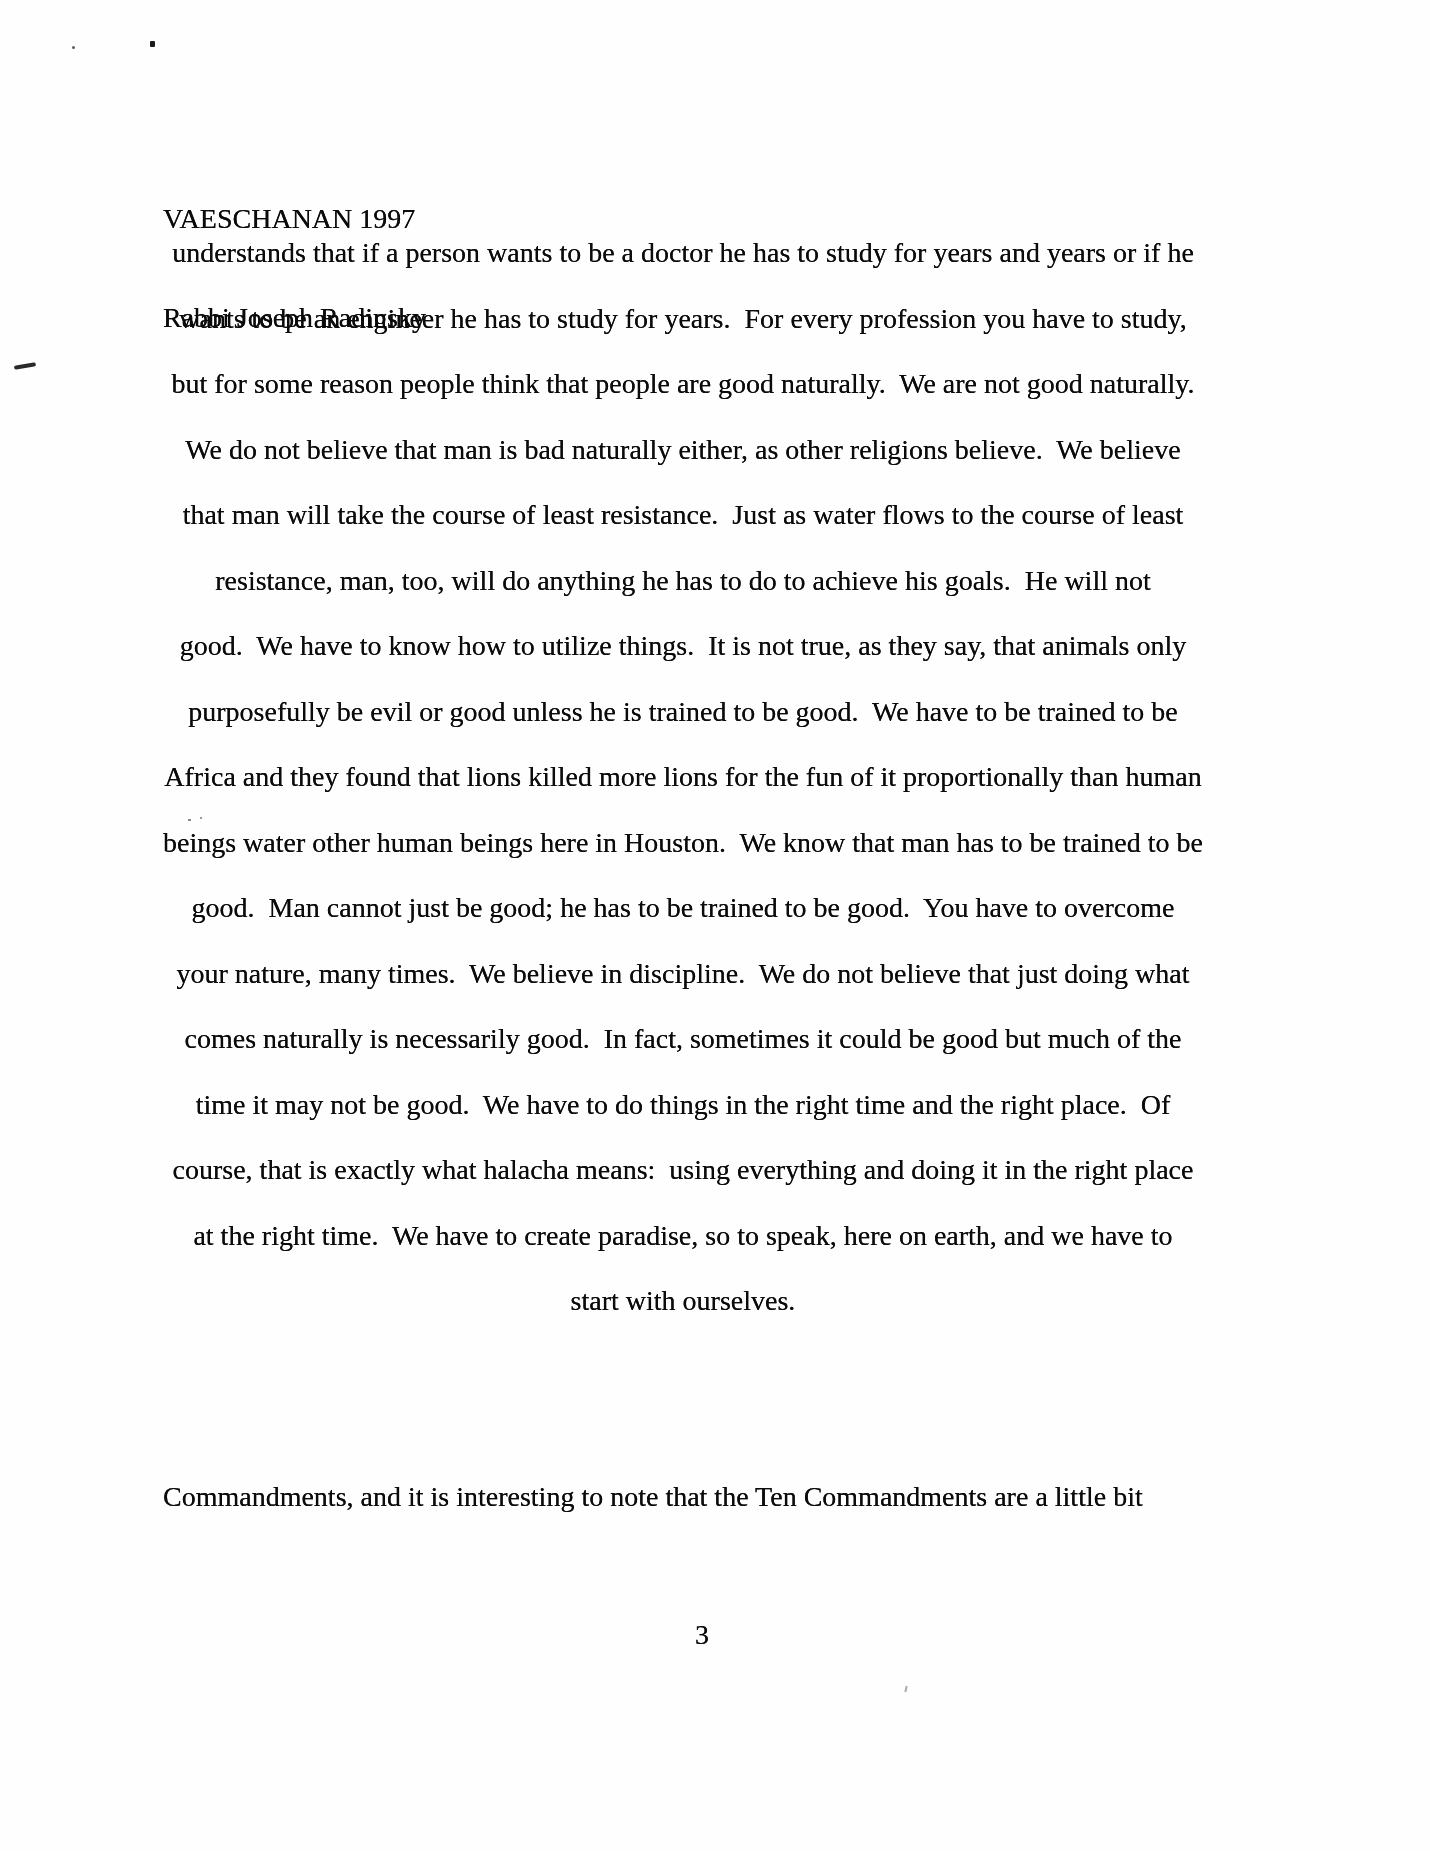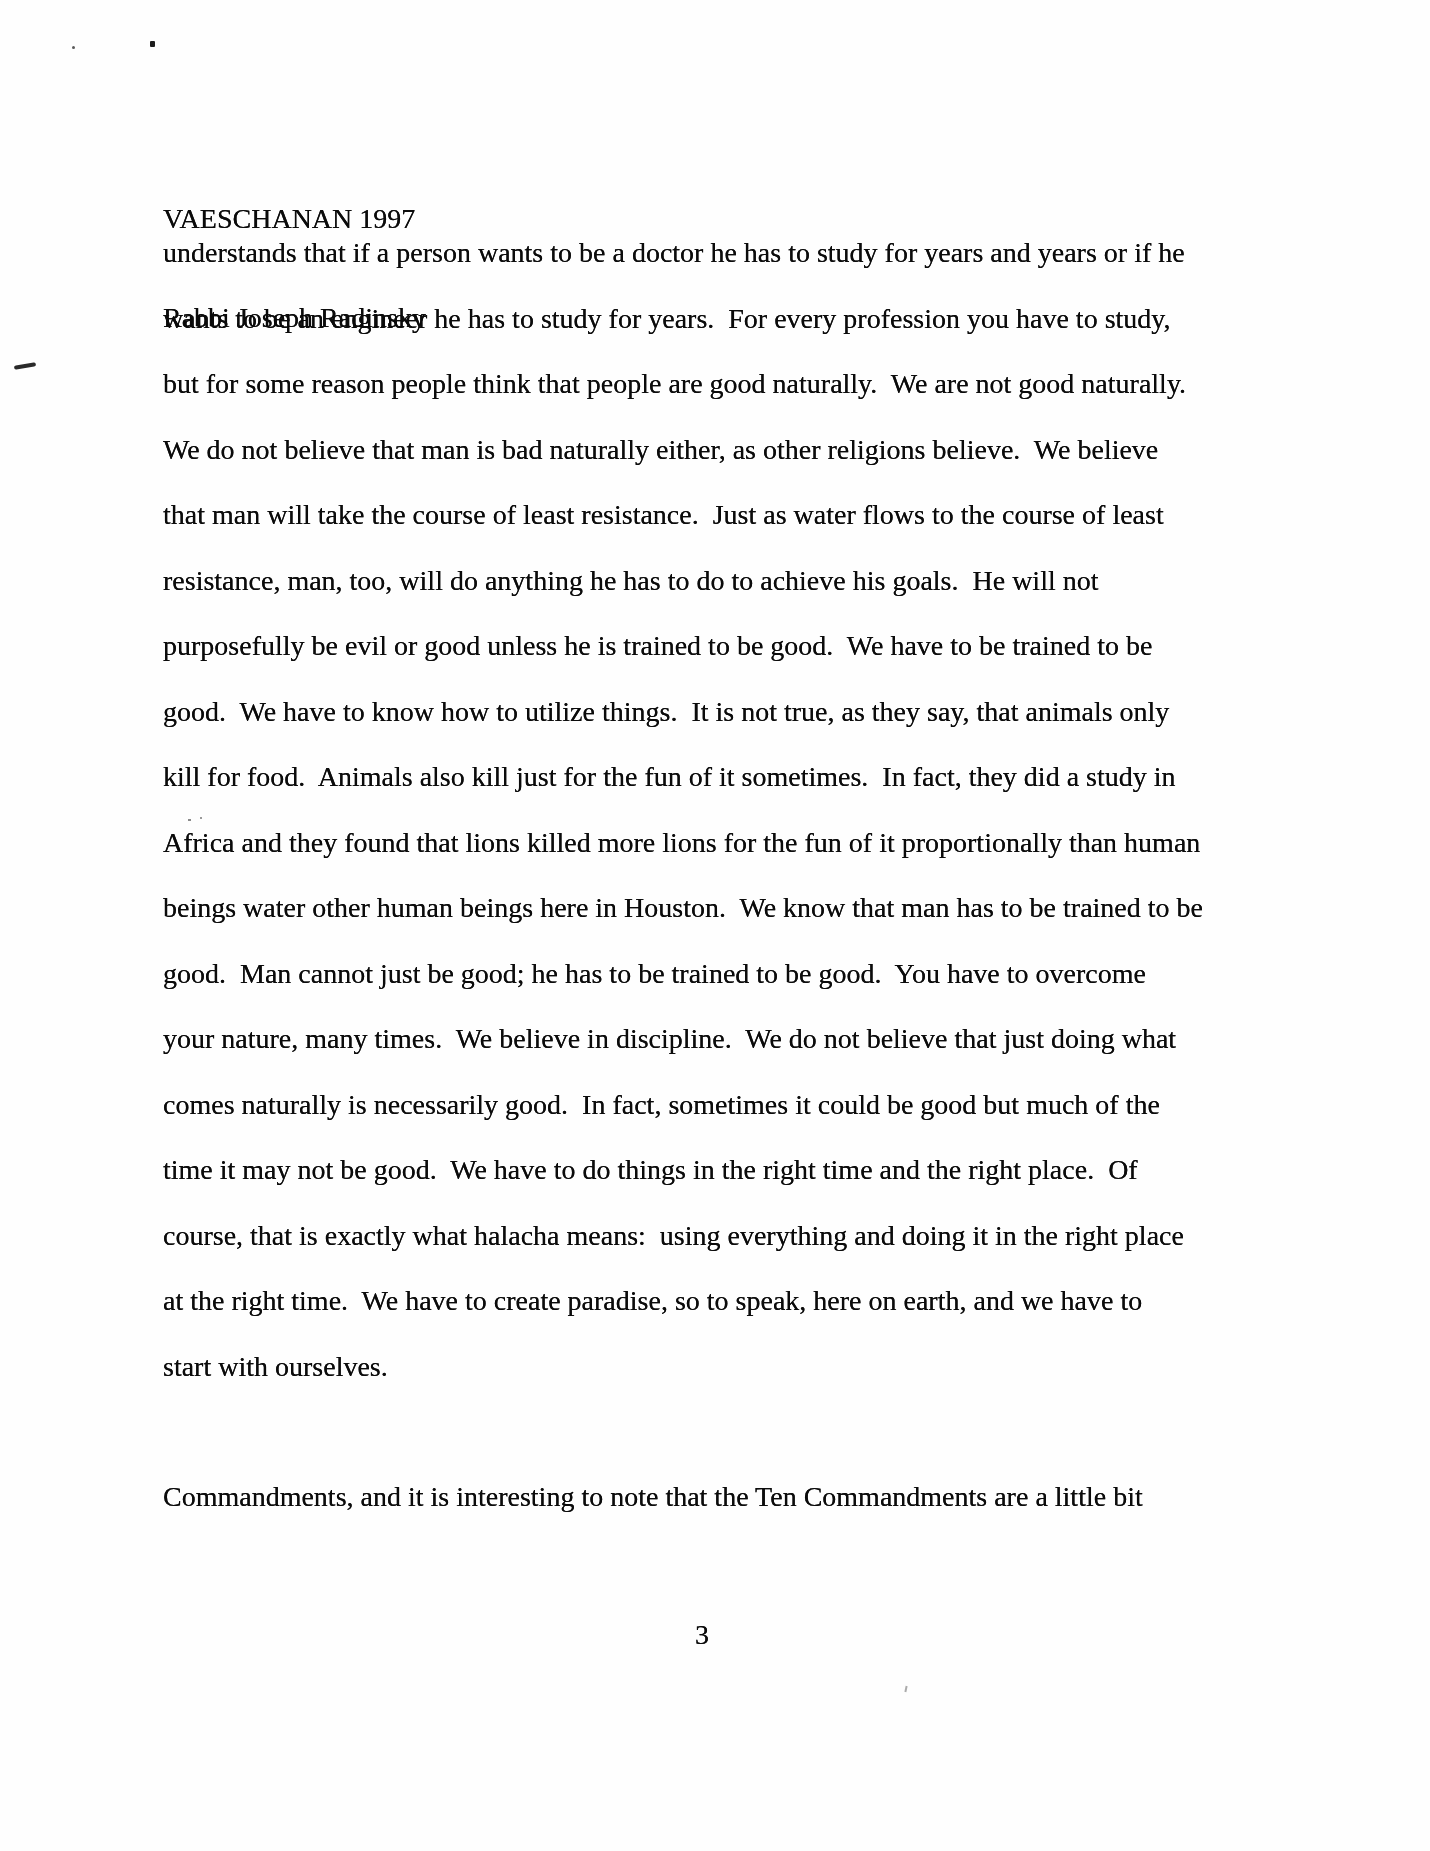--- a/index.html
+++ b/index.html
@@ -29,20 +29,21 @@
     line-height: 33px;
     white-space: pre;
     text-shadow: 0 0 0.6px rgba(0,0,0,0.85);
   }
   .para {
     position: absolute;
     left: 163px;
     font-size: 28px;
     line-height: 65.5px;
     text-shadow: 0 0 0.6px rgba(0,0,0,0.85);
+    text-align: center;
   }
   .para-1 { top: 220px; }
   .para-2 { top: 1464px; }
   .line { white-space: pre; }
   .page-number {
     position: absolute;
     left: 163px;
     top: 1619px;
     width: 1078px;
     text-align: center;
@@ -77,23 +78,22 @@
     <div class="line">Rabbi Joseph Radinsky</div>
   </div>
 
   <div class="para para-1">
     <div class="line">understands that if a person wants to be a doctor he has to study for years and years or if he</div>
     <div class="line">wants to be an engineer he has to study for years.  For every profession you have to study,</div>
     <div class="line">but for some reason people think that people are good naturally.  We are not good naturally.</div>
     <div class="line">We do not believe that man is bad naturally either, as other religions believe.  We believe</div>
     <div class="line">that man will take the course of least resistance.  Just as water flows to the course of least</div>
     <div class="line">resistance, man, too, will do anything he has to do to achieve his goals.  He will not</div>
+    <div class="line">good.  We have to know how to utilize things.  It is not true, as they say, that animals only</div>
     <div class="line">purposefully be evil or good unless he is trained to be good.  We have to be trained to be</div>
-    <div class="line">good.  We have to know how to utilize things.  It is not true, as they say, that animals only</div>
-    <div class="line">kill for food.  Animals also kill just for the fun of it sometimes.  In fact, they did a study in</div>
     <div class="line">Africa and they found that lions killed more lions for the fun of it proportionally than human</div>
     <div class="line">beings water other human beings here in Houston.  We know that man has to be trained to be</div>
     <div class="line">good.  Man cannot just be good; he has to be trained to be good.  You have to overcome</div>
     <div class="line">your nature, many times.  We believe in discipline.  We do not believe that just doing what</div>
     <div class="line">comes naturally is necessarily good.  In fact, sometimes it could be good but much of the</div>
     <div class="line">time it may not be good.  We have to do things in the right time and the right place.  Of</div>
     <div class="line">course, that is exactly what halacha means:  using everything and doing it in the right place</div>
     <div class="line">at the right time.  We have to create paradise, so to speak, here on earth, and we have to</div>
     <div class="line">start with ourselves.</div>
   </div>

